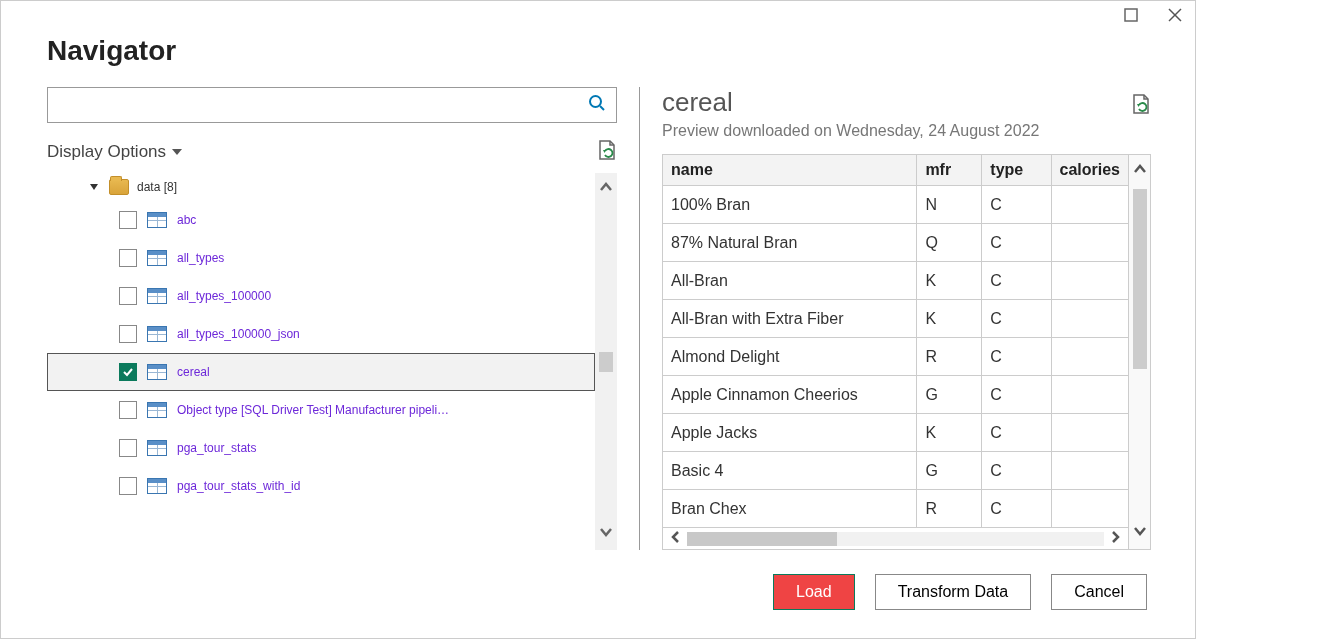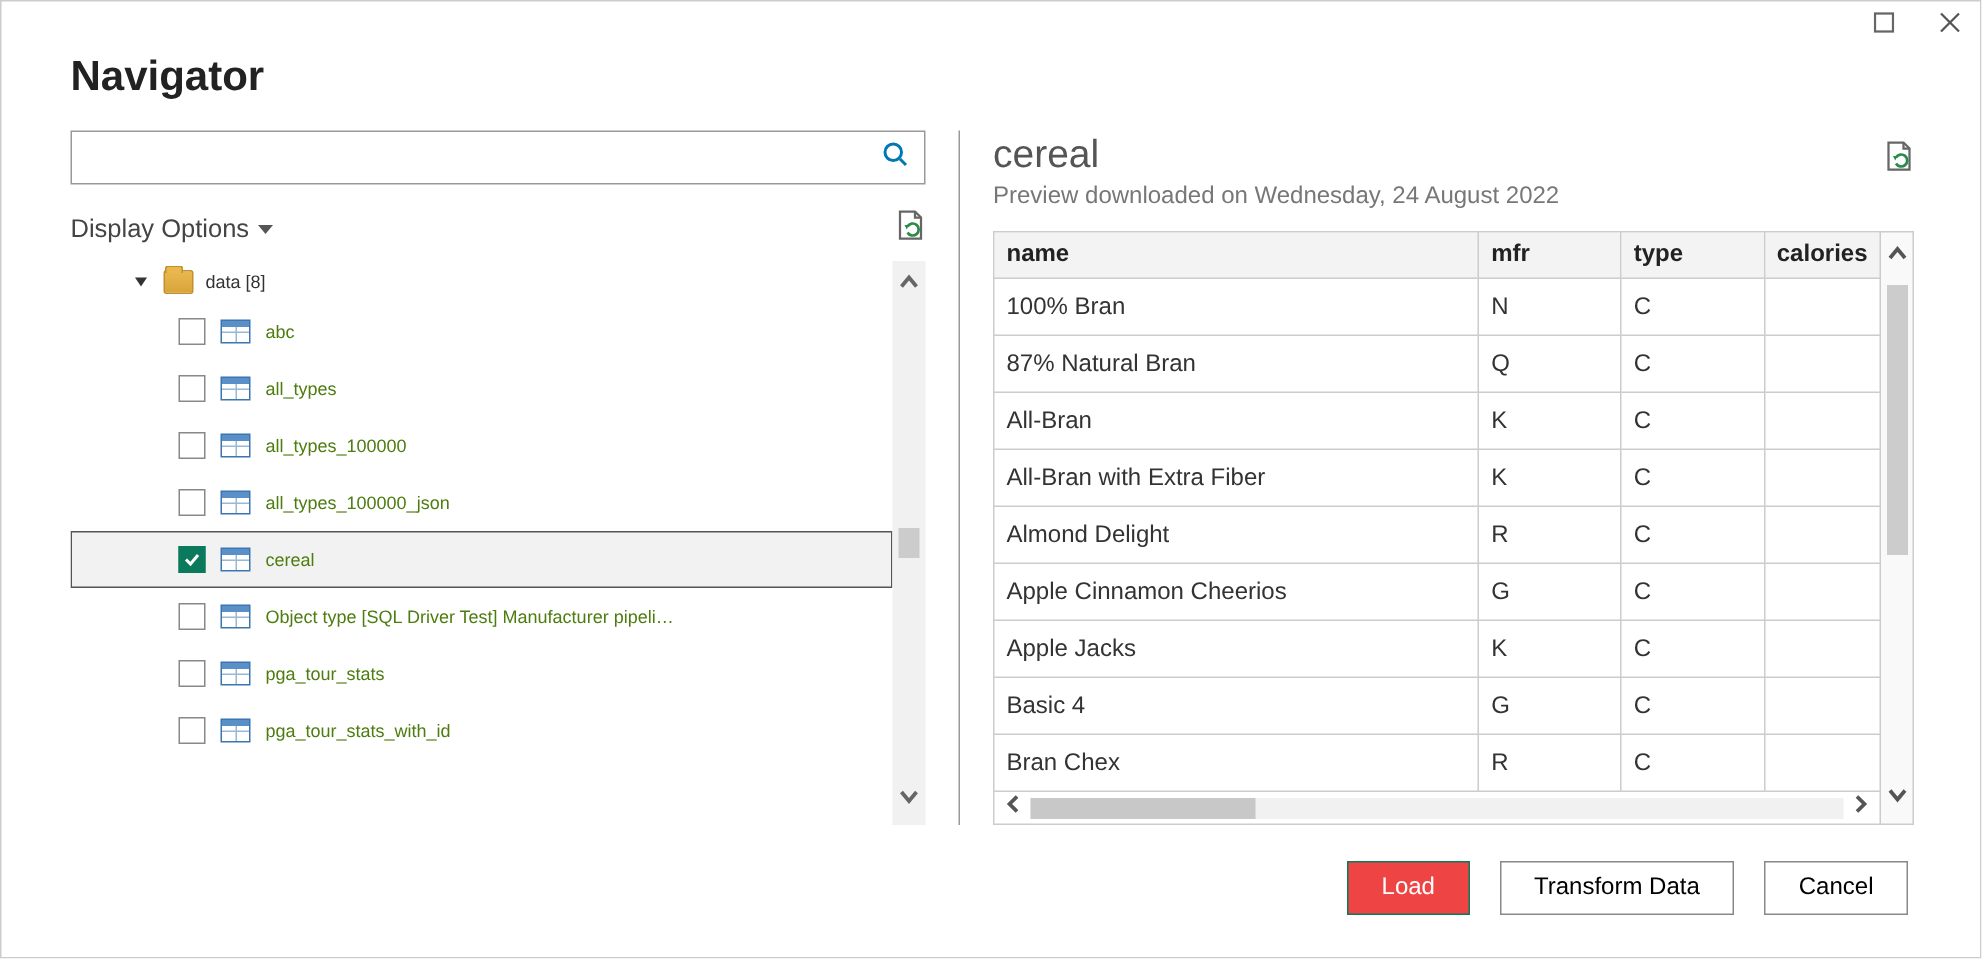--- a/index.html
+++ b/index.html
@@ -1,17 +1,17 @@
 <!DOCTYPE html>
 <html><head>
 <meta charset="utf-8">
 <style>
   * { box-sizing: border-box; margin: 0; padding: 0; }
   html, body { width: 1321px; height: 639px; font-family: "Segoe UI", Arial, sans-serif; color: #333; background: #fff; }
-  .window { width: 1321px; height: 639px; border: 1px solid #ccc; position: relative; display: flex; flex-direction: column; background: #fff; }
+  .window { width: 1196px; height: 639px; border: 1px solid #ccc; position: relative; display: flex; flex-direction: column; background: #fff; }
   .titlebar { height: 28px; display: flex; justify-content: flex-end; align-items: flex-start; padding: 6px 12px 0 0; gap: 28px; }
   .win-btn { width: 16px; height: 16px; display:flex; align-items:center; justify-content:center; cursor:pointer; color:#555; }
   .header { padding: 6px 46px 20px 46px; }
   .header h1 { font-size: 28px; font-weight: 600; color: #222; }
   .body { flex: 1; display: flex; padding: 0 44px 0 46px; min-height: 0; }
   .left-pane { width: 570px; display: flex; flex-direction: column; }
   .divider { width: 1px; background: #999; margin: 0 22px 0 22px; }
   .right-pane { flex: 1; display: flex; flex-direction: column; min-width: 0; }
 
   .search-wrap { border: 1px solid #999; height: 36px; display:flex; align-items:center; padding: 0 10px; }
@@ -31,21 +31,21 @@
   .tree-item { display:flex; align-items:center; gap:10px; padding:6px 0 6px 72px; height:38px; }
   .tree-item.selected { border:1px solid #555; background:#f2f2f2; padding-left:71px; }
   .checkbox { width:18px; height:18px; border:1.5px solid #888; background:#fff; display:flex; align-items:center; justify-content:center; cursor:pointer; }
   .checkbox.checked { background:#0b7a5c; border-color:#0b7a5c; }
   .checkbox.checked svg { display:block; }
   .checkbox svg { display:none; }
   .table-icon { width:20px; height:16px; border:1px solid #3a76b1; position:relative; background:#fff; }
   .table-icon::before{content:"";position:absolute;top:0;left:0;right:0;height:4px;background:#5a8fc7;}
   .table-icon::after{content:"";position:absolute;top:4px;bottom:0;left:50%;width:1px;background:#9ab7d4;}
   .table-icon .hline{position:absolute;left:0;right:0;top:50%;height:1px;background:#9ab7d4;}
-  .tree-label { white-space:nowrap; overflow:hidden; text-overflow:ellipsis; flex:1; color:#4d7c0f; }
+  .tree-label { white-space:nowrap; overflow:hidden; text-overflow:ellipsis; flex:1; color:#6d28d9; }
 
   .vscroll { width:22px; background:#f1f1f1; display:flex; flex-direction:column; align-items:center; justify-content:space-between; padding:6px 0; }
   .vscroll .arrow { color:#666; cursor:pointer; }
   .vscroll .thumb { width:14px; background:#ccc; }
 
   .preview-head { display:flex; align-items:flex-start; justify-content:space-between; }
   .preview-title { font-size:26px; color:#555; font-weight:400; }
   .preview-sub { font-size:16px; color:#777; margin-top:4px; margin-bottom:14px; }
 
   .grid-wrap { flex:1; display:flex; min-height:0; }

